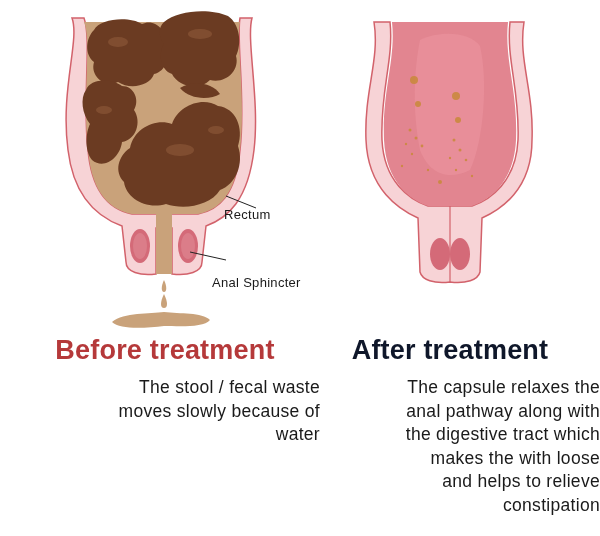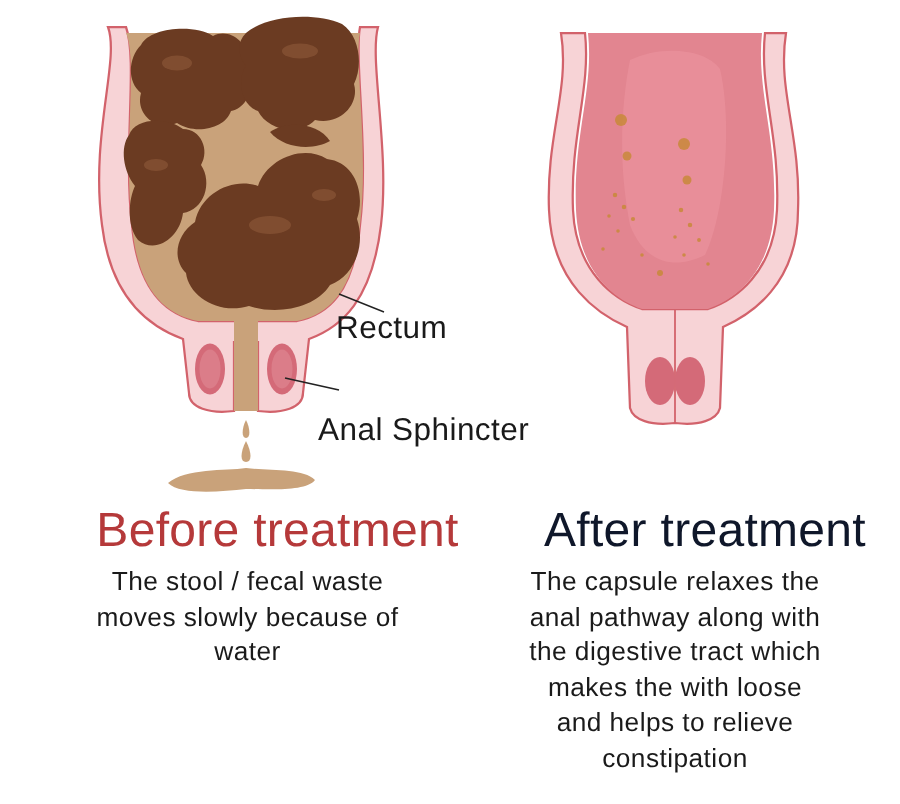--- a/index.html
+++ b/index.html
@@ -1,20 +1,20 @@
 <!DOCTYPE html>
 <html><head>
 <meta charset="utf-8">
 <style>
   html, body { margin: 0; padding: 0; background: #ffffff; }
   body { width: 600px; height: 536px; position: relative; overflow: hidden; font-family: "Liberation Sans", "DejaVu Sans", sans-serif; }
   .illus { position: absolute; }
-  .label { position: absolute; font-size: 21px; color: #1a1a1a; letter-spacing: 0.3px; white-space: nowrap; }
-  .heading { position: absolute; font-size: 32px; font-weight: 400; text-align: center; white-space: nowrap; letter-spacing: 0.2px; padding-left: 20px; }
-  .desc { position: absolute; font-size: 17.5px; line-height: 23.5px; color: #1a1a1a; text-align: center; letter-spacing: 0.3px; }
+  .label { position: absolute; font-size: 13px; color: #1a1a1a; letter-spacing: 0.3px; white-space: nowrap; }
+  .heading { position: absolute; font-size: 27px; font-weight: 700; text-align: center; white-space: nowrap; letter-spacing: 0.2px; }
+  .desc { position: absolute; font-size: 17.5px; line-height: 23.5px; color: #1a1a1a; text-align: right; letter-spacing: 0.3px; }
   .desc span { display: block; }
 </style>
 </head>
 <body>
 
 <svg class="illus" width="230" height="335" style="left:60px; top:0px;" viewBox="0 0 230 335">
 
   <path d="M12,18 C20,40 0,90 8,150 C14,200 40,218 62,226 L66,262 C66,272 80,276 96,274 L96,228 L112,228 L112,274 C128,276 142,272 142,262 L146,226 C168,218 188,200 194,150 C200,100 186,40 192,18 L180,18 C176,40 186,100 180,150 C176,196 158,210 138,214 L112,214 L96,214 L72,214 C52,210 32,196 28,150 C22,100 32,40 24,18 Z" fill="#f7d3d6" stroke="#d2626b" stroke-width="1.5"></path>
 
   <path d="M24,22 C32,40 22,100 28,150 C32,196 52,210 72,214 L96,214 L96,274 L112,274 L112,214 L138,214 C158,210 176,196 180,150 C186,100 176,40 180,22 Z" fill="#c9a27a"></path>

